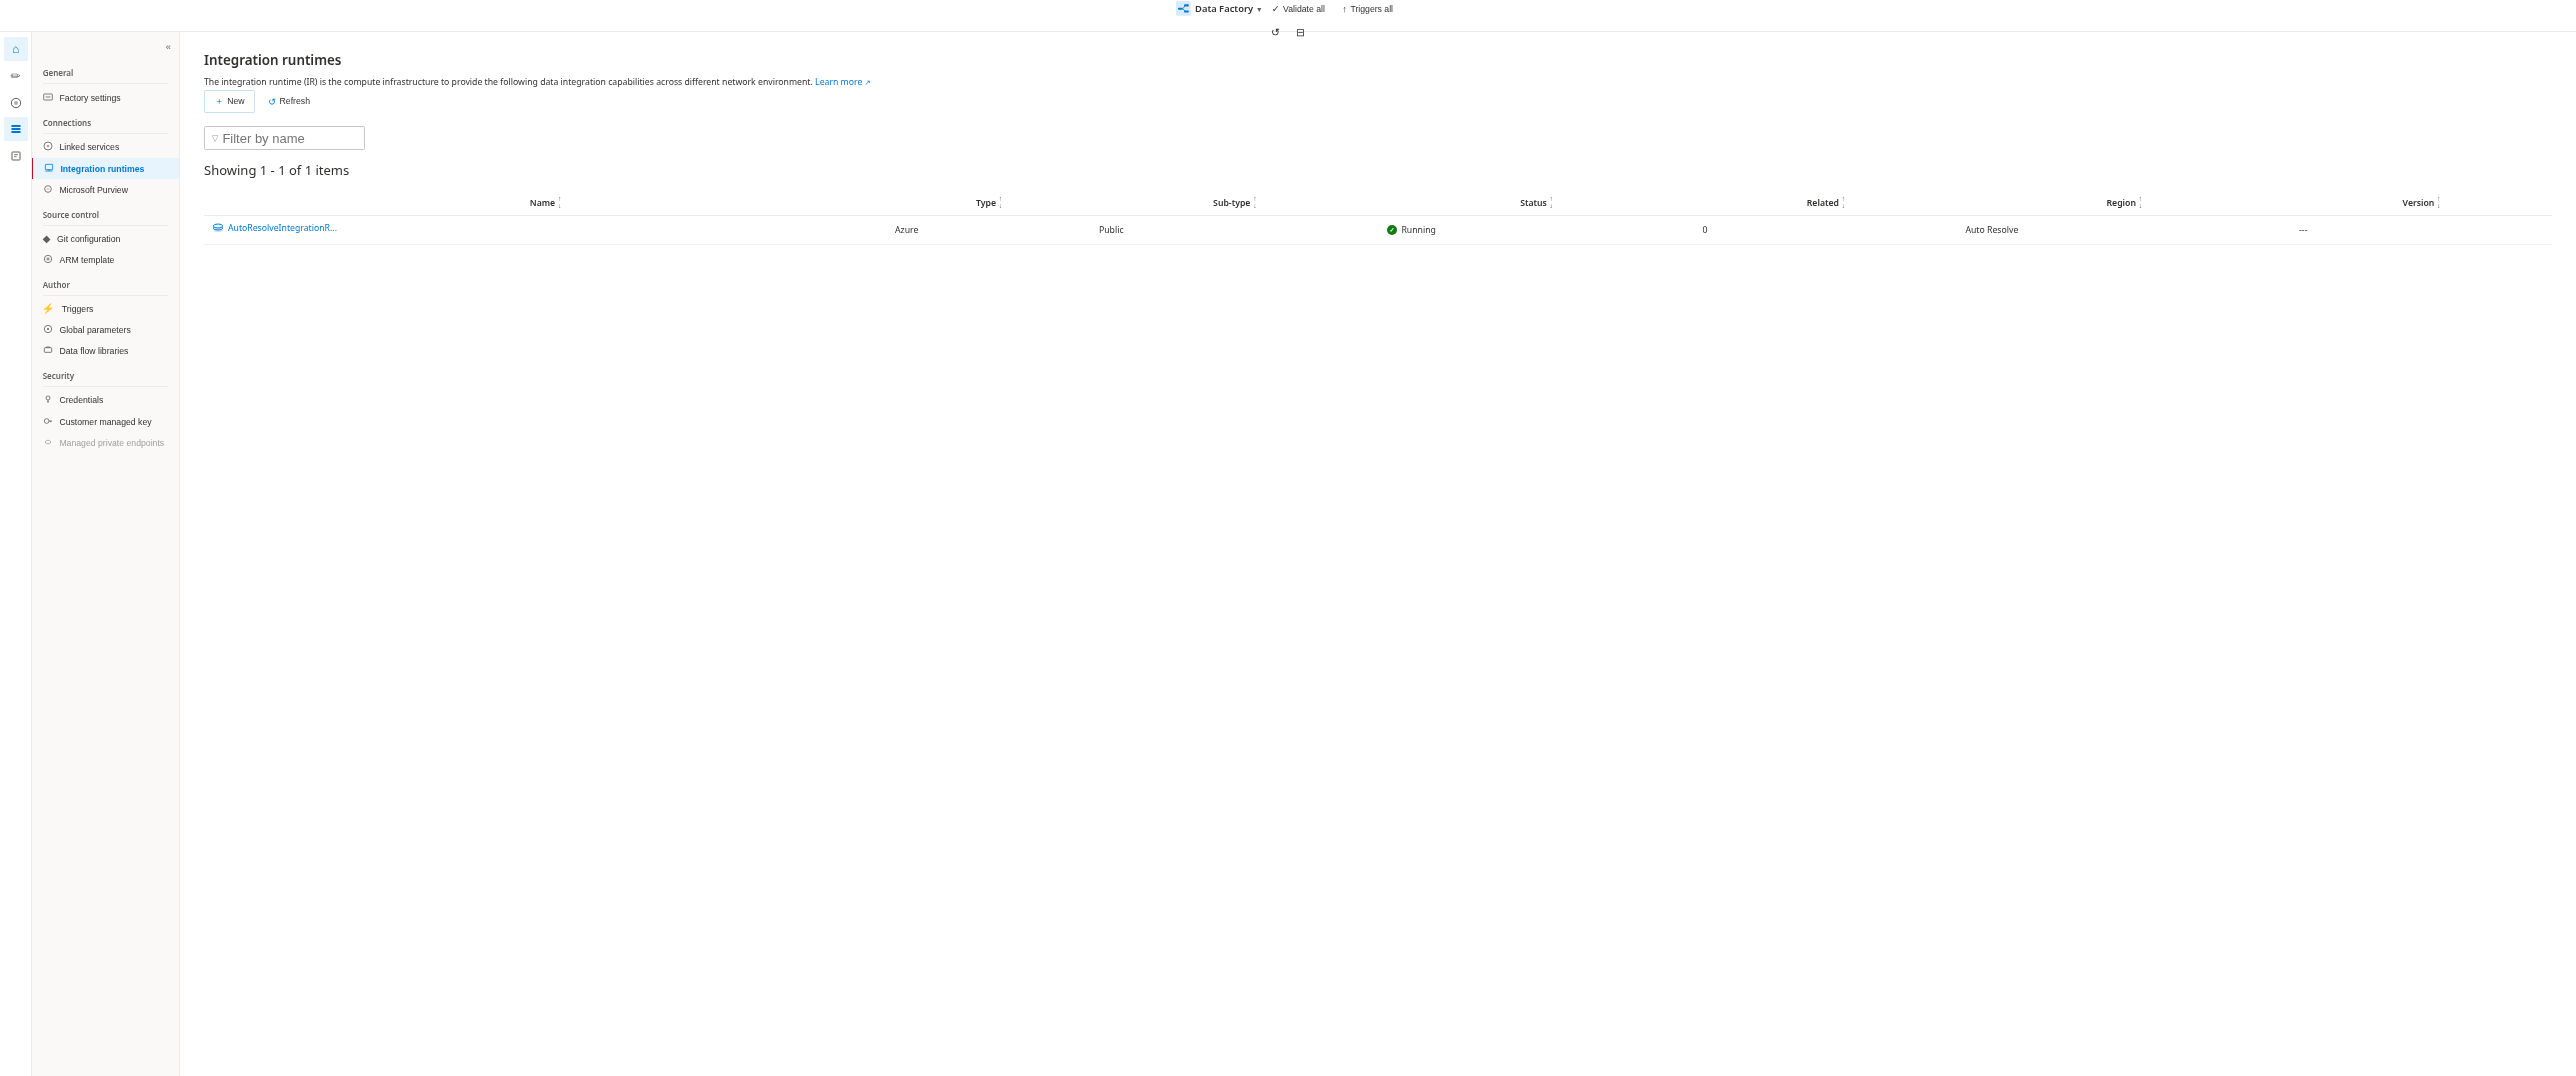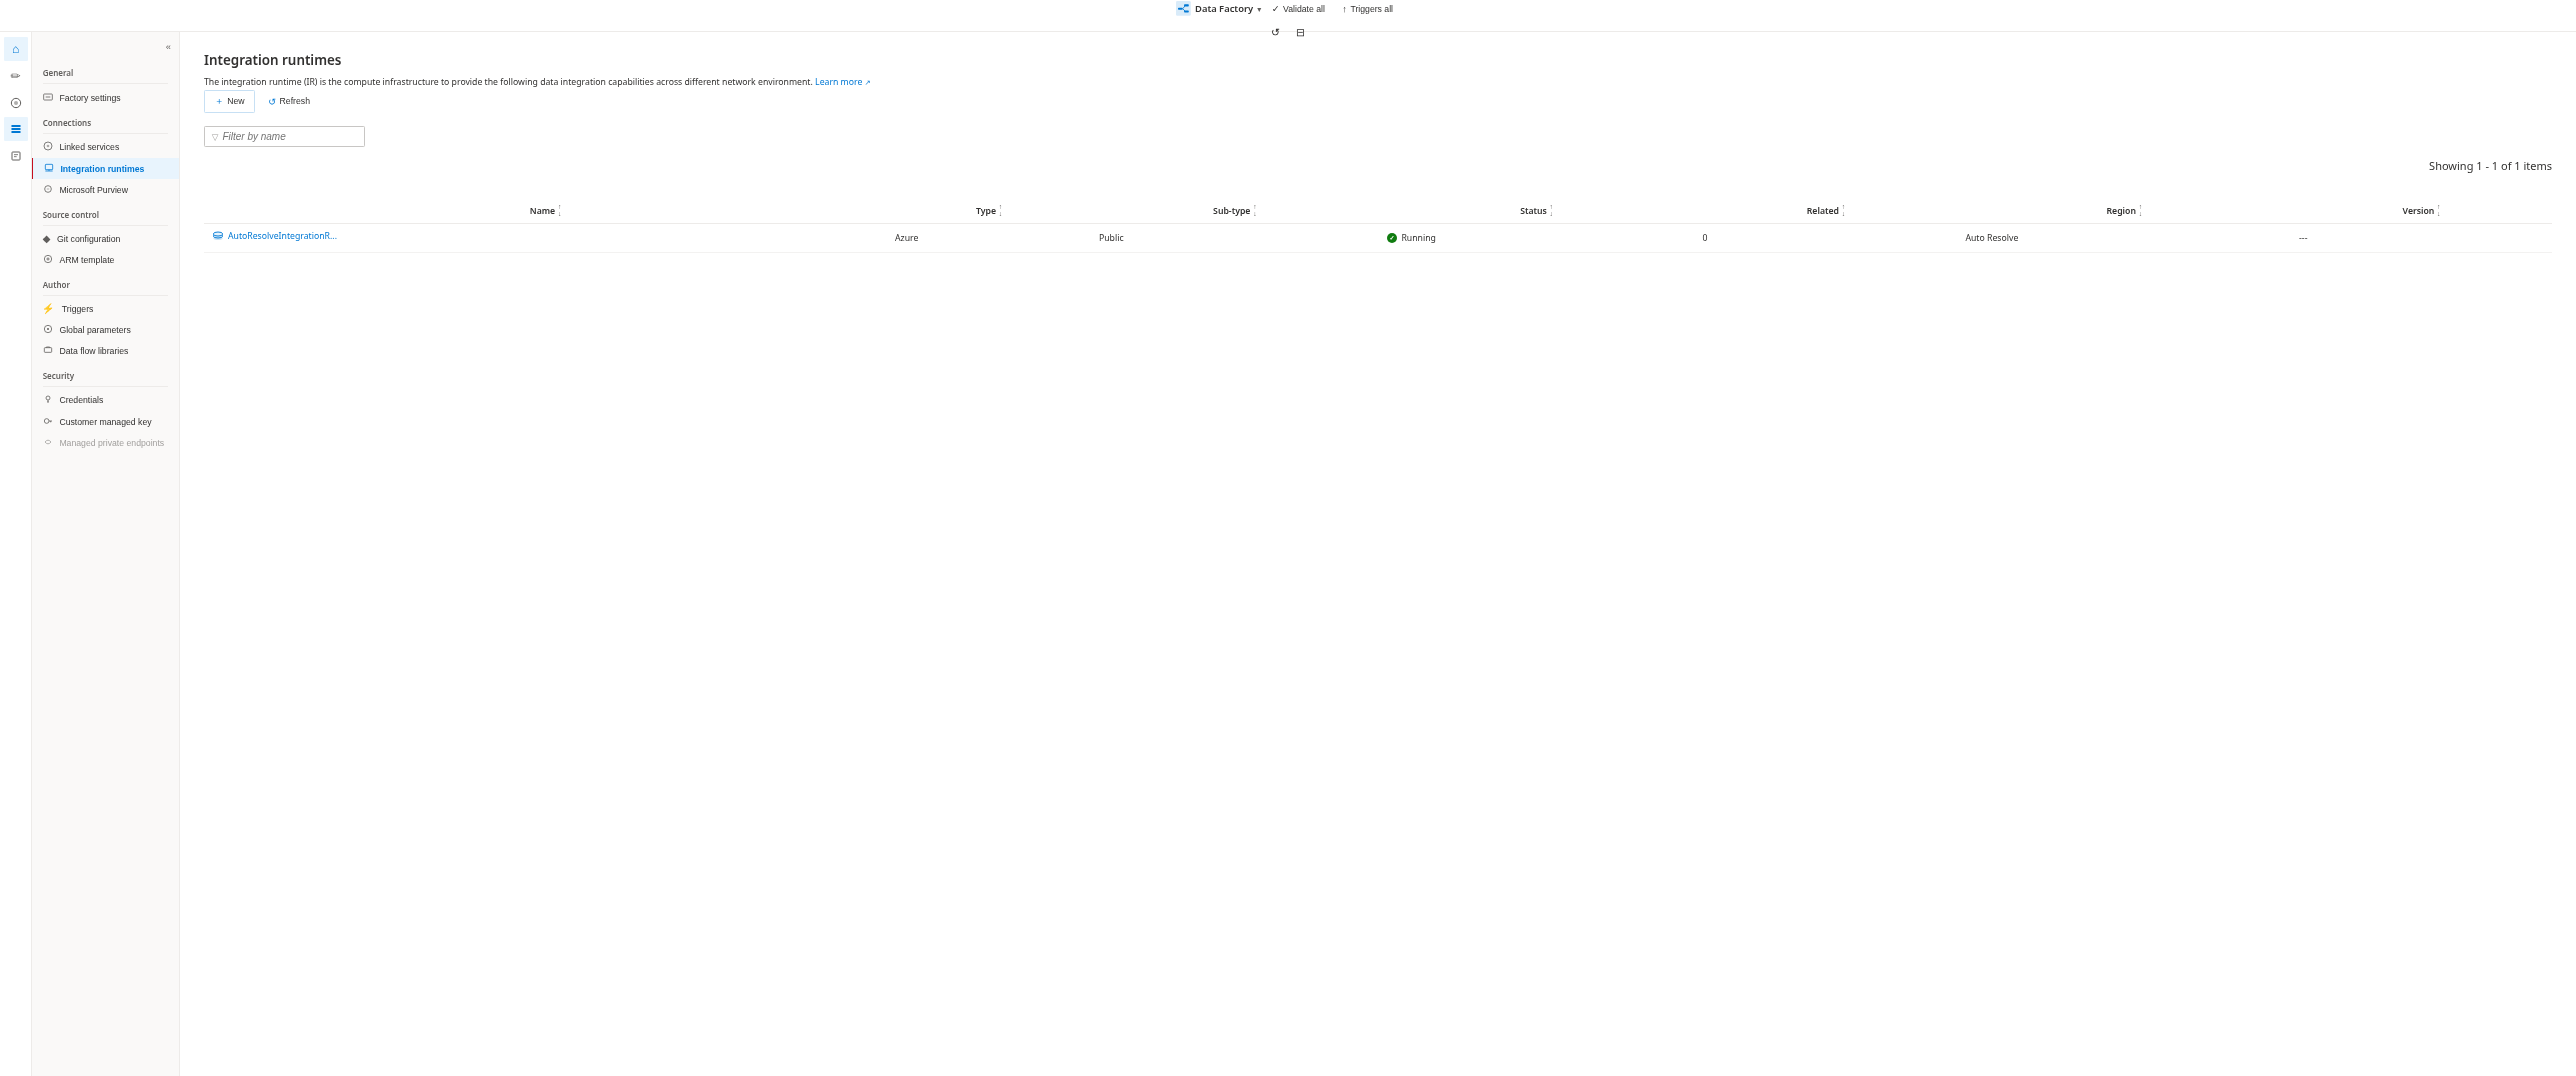--- a/index.html
+++ b/index.html
@@ -89,24 +89,24 @@
     .refresh-icon { color: #0078d4; font-size: 9.4px; }
 
     .filter-bar { margin-bottom: 10.7px; }
     .filter-input {
       display: flex; align-items: center; gap: 4px;
       border: 0.7px solid #c8c6c4; padding: 3.4px 6.7px; width: 161px;
       background: #fff; border-radius: 1.3px;
     }
     .filter-icon { color: #a19f9d; font-size: 8.7px; }
     .filter-input input {
-      border: none; outline: none; font-size: 10px; color: #a19f9d; width: 100%; background: transparent; font-style: italic;
-    }
-
-    .items-count { font-size: 11px; color: #323130; margin-bottom: 26px; text-align: right; }
+      border: none; outline: none; font-size: 13px; color: #a19f9d; width: 100%; background: transparent;
+    }
+
+    .items-count { font-size: 13px; color: #323130; margin-bottom: 12px; }
 
     
     .data-table { width: 100%; border-collapse: collapse; }
     .data-table thead tr { border-bottom: 1.3px solid #edebe9; }
     .data-table th {
       text-align: center; padding: 5.4px 8px; font-size: 8.7px; font-weight: 600;
       color: #323130; white-space: nowrap;
     }
     .col-sort { display: inline-flex; align-items: center; gap: 2.7px; cursor: pointer; }
     .sort-icon { font-size: 6.7px; color: #605e5c; display: flex; flex-direction: column; line-height: 1; }

